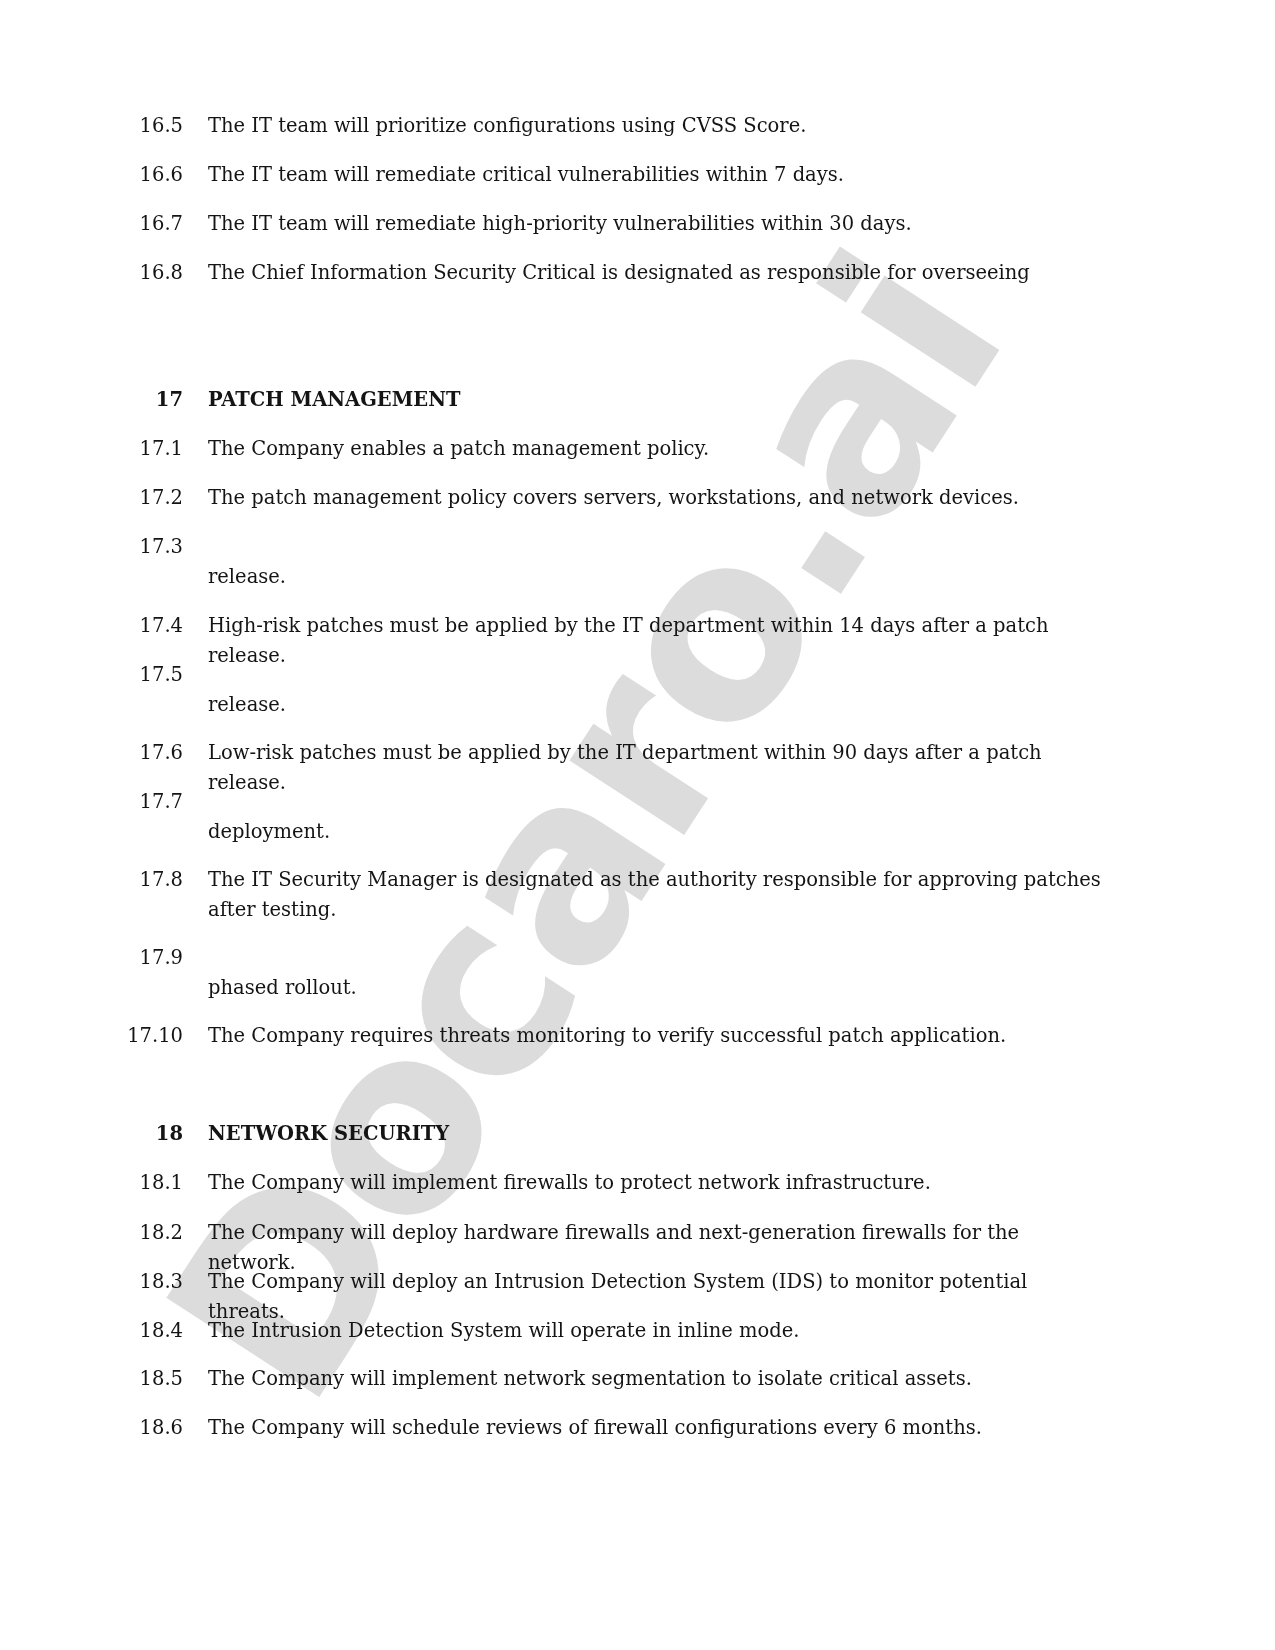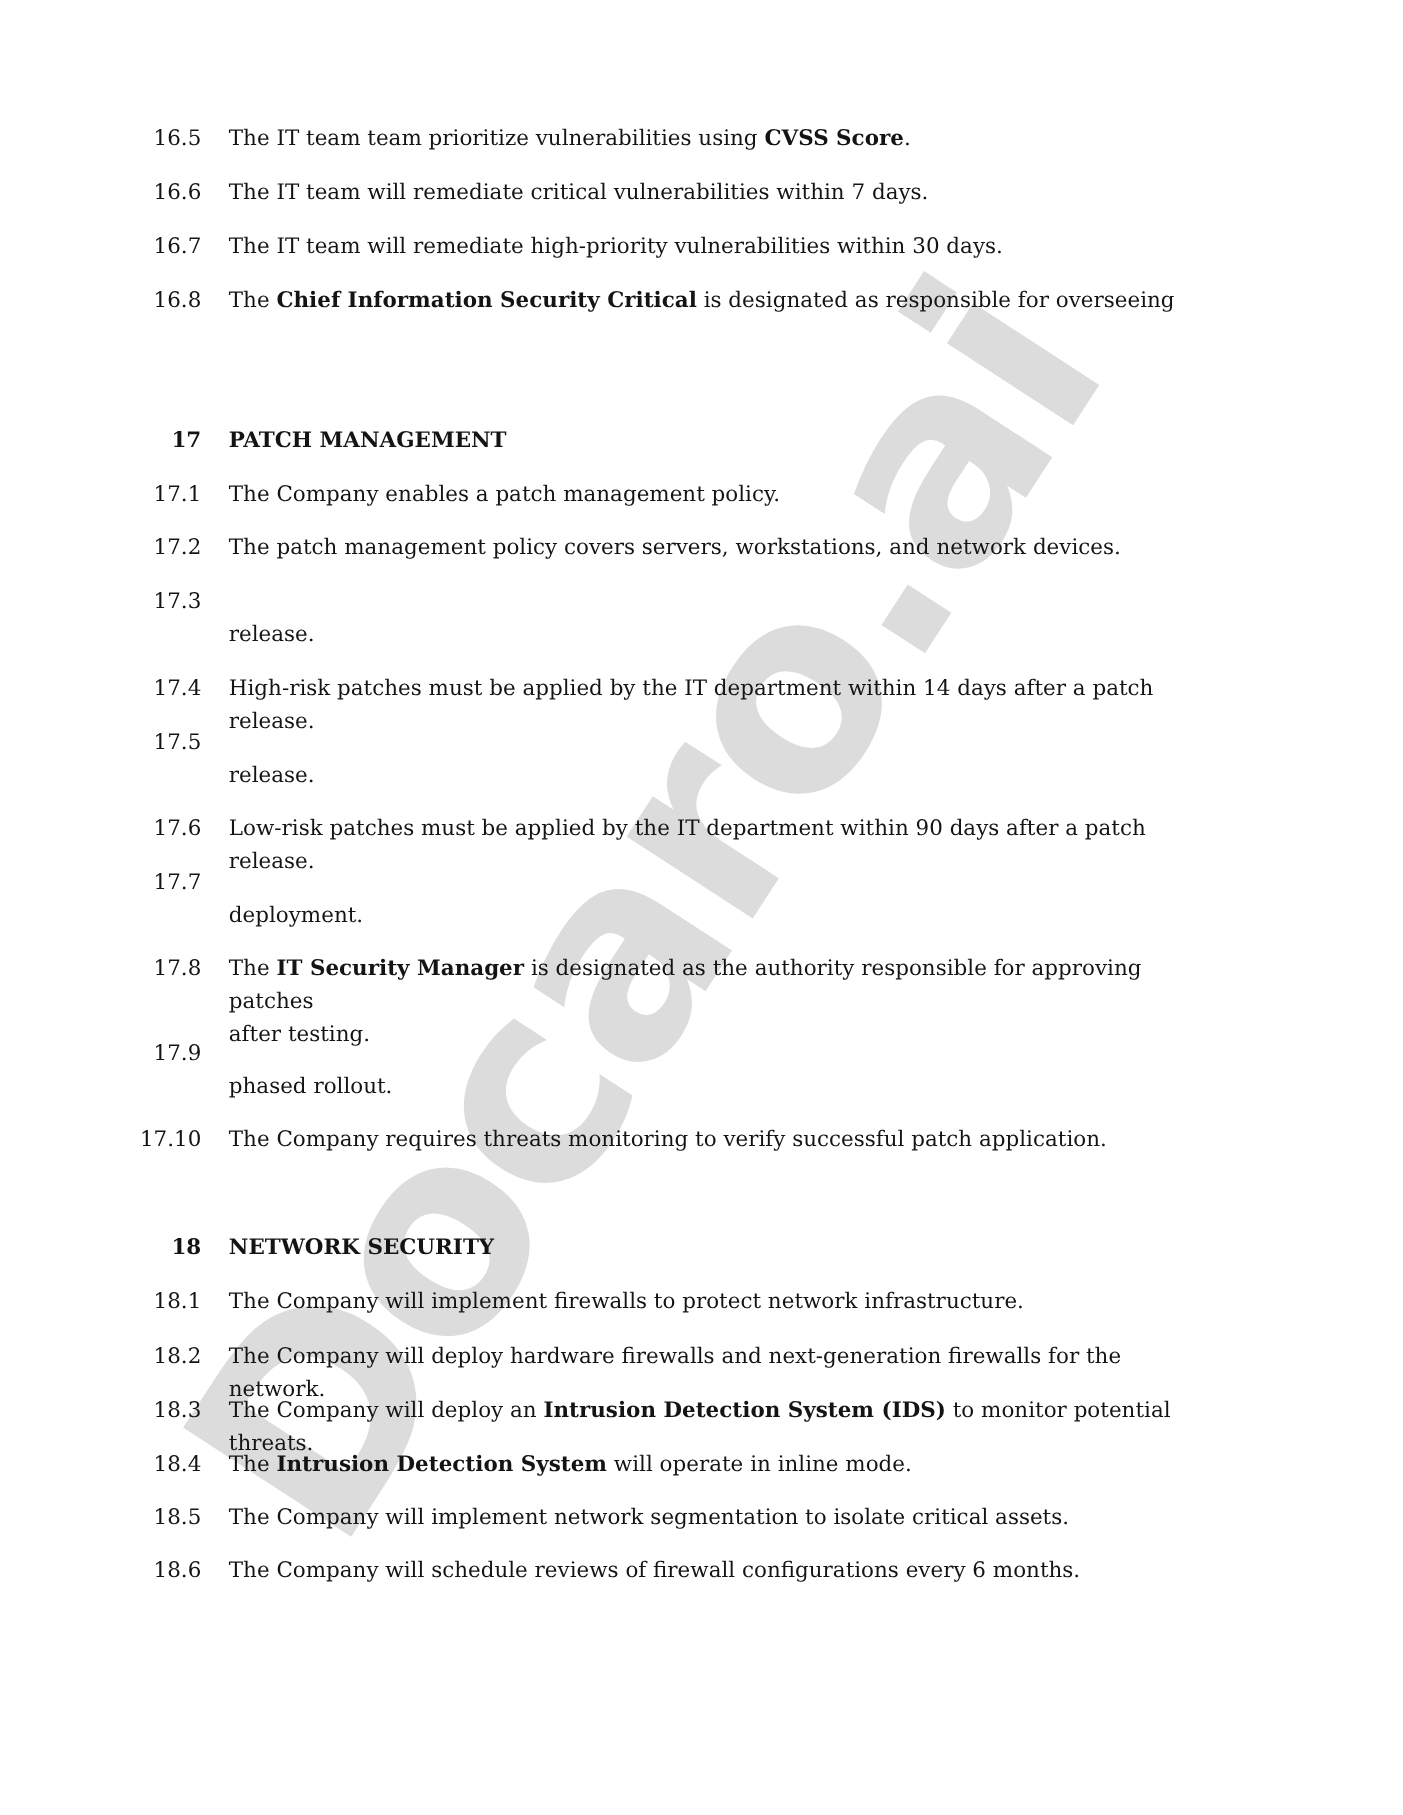--- a/index.html
+++ b/index.html
@@ -44,32 +44,32 @@
       text-align: right;
     }
     .text {
       position: absolute;
       left: 208px;
       top: 0;
       width: 900px;
     }
     .heading { font-weight: bold; }
     .heading .num { right: calc(1275px - 183px); }
-    b { font-weight: bold; }
+    b { font-weight: normal; }
   </style>
 </head>
 <body>
 
 <div class="watermark">Docaro.ai</div>
 
 <div class="page">
 
   <div class="row" style="top:111px">
     <span class="num">16.5</span>
-    <span class="text"><span>The IT team team prioritize vulnerabilities using </span><b>CVSS Score</b><span>.</span></span>
+    <span class="text"><span>The IT team will prioritize configurations using </span><b>CVSS Score</b><span>.</span></span>
   </div>
   <div class="row" style="top:160px">
     <span class="num">16.6</span>
     <span class="text">The IT team will remediate critical vulnerabilities within 7 days.</span>
   </div>
   <div class="row" style="top:209px">
     <span class="num">16.7</span>
     <span class="text">The IT team will remediate high-priority vulnerabilities within 30 days.</span>
   </div>
   <div class="row" style="top:258px">

